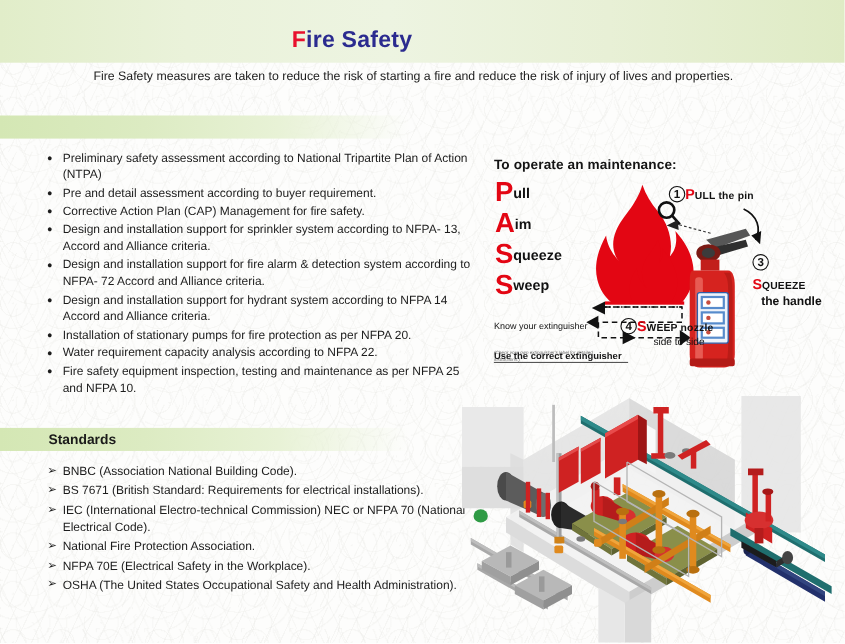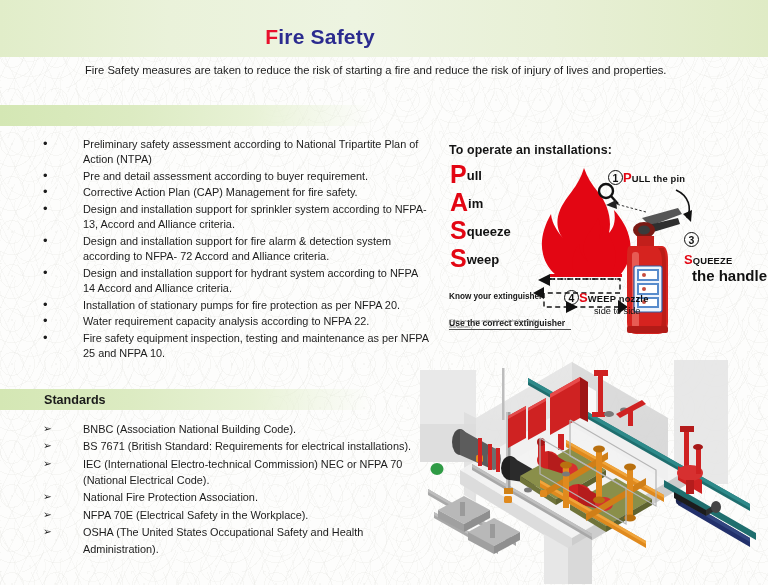--- a/index.html
+++ b/index.html
@@ -66,21 +66,21 @@
     font-size: 10.9px; color: #1c1c1c; line-height: 1.42;
   }
   #standards-list {
     position: absolute; left: 40px; top: 421px; width: 395px;
     font-size: 10.9px; color: #1c1c1c; line-height: 1.5;
   }
   .li { display: flex; align-items: flex-start; margin-bottom: 1px; }
   .li .mk { width: 17px; flex: 0 0 17px; text-align: left; padding-left: 3px; color: #1c1c1c; }
   #services-list .li .mk { font-size: 13px; line-height: 1.12; }
   #standards-list .li .mk { font-size: 10.5px; line-height: 1.45; }
-  .li .tx { flex: 1; margin-left: 26px; }
+  .li .tx { flex: 1; }
 
   
   #pass-panel {
     position: absolute; left: 446px; top: 140px; width: 320px; height: 200px;
   }
   #pass-heading {
     position: absolute; left: 3px; top: 3px;
     font-size: 12.4px; font-weight: bold; color: #141414;
     letter-spacing: .1px;
   }
@@ -106,27 +106,27 @@
     text-align: center; font-size: 10.5px; font-weight: bold; color: #111;
     vertical-align: middle;
   }
   .cap-red { color: #e30613; font-size: 13px; font-weight: bold; }
   .cap-blk { color: #111; font-size: 9.4px; font-weight: bold; letter-spacing: .2px; }
 
   #callout1 { left: 162px; top: 28px; }
   #callout2 { left: 152px; top: 82px; }
   #callout2 .sub { font-size: 9.2px; font-weight: bold; color:#111; line-height: 1.08; margin-left: 17px; }
   #callout3 { left: 238px; top: 90px; }
-  #callout3 .sub { font-size: 15px; font-weight: bold; color:#111; line-height: 1.1; margin-left: 8px; }
+  #callout3 .sub { font-size: 11px; font-weight: bold; color:#111; line-height: 1.1; margin-left: 8px; }
   #callout4 { left: 118px; top: 148px; }
   #callout4 .sub { font-size: 9.2px; font-weight: normal; color:#111; line-height: 1.1; margin-left: 30px; }
 
   #know-1 {
     position: absolute; left: 3px; top: 152px;
-    font-size: 8.2px; font-weight: bold; color: #151515;
+    font-size: 8.2px; font-weight: normal; color: #151515;
   }
   #know-2 {
     position: absolute; left: 3px; top: 178px;
     font-size: 8.6px; font-weight: bold; color: #151515;
     border-bottom: 1px solid #555; padding-bottom: 1px; padding-right: 6px;
   }
   #know-3 {
     position: absolute; left: 3px; top: 178px; width: 110px;
     font-size: 4.2px; font-style: italic; color: #6a6a6a; line-height: 1.4;
   }
@@ -209,21 +209,21 @@
         <span class="mk">➢</span>
         <span class="tx">NFPA 70E (Electrical Safety in the Workplace).</span>
       </div>
       <div class="li">
         <span class="mk">➢</span>
         <span class="tx">OSHA (The United States Occupational Safety and Health Administration).</span>
       </div>
     </div>
 
   <div id="pass-panel">
-    <div id="pass-heading">To operate an installations:</div>
+    <div id="pass-heading">To operate an maintenance:</div>
 
     <svg id="flame" width="130" height="160" viewBox="0 0 130 160">
       <path fill="#e30613" d="M62 6 C56 26 44 34 38 48 C33 60 36 70 41 76 C36 70 30 62 29 52 C21 66 18 80 21 92 C23 101 28 108 34 113 L98 113 C106 104 110 92 108 79 C106 66 99 56 92 48 C94 58 92 66 87 71 C90 58 86 42 76 30 C70 23 65 15 62 6 Z"></path>
       <path fill="#e30613" d="M76 56 C72 66 66 70 63 78 C60 86 62 94 66 100 C61 95 57 89 57 82 C51 90 49 99 51 107 C52 110 53 112 55 113 L88 113 C93 106 95 97 93 88 C91 78 85 70 80 64 C81 70 80 74 77 77 C79 70 79 62 76 56 Z"></path>
       <rect x="28" y="112" width="72" height="3" fill="#e30613"></rect>
 
       <g stroke="#111" stroke-width="1.4" fill="none">
         <line x1="28" y1="117" x2="100" y2="117" stroke-dasharray="1.6 2"></line>
         <path d="M28 117 L98 117 L98 131 L24 131" stroke-dasharray="5 3.4"></path>
         <path d="M22 131 L22 145 L96 145" stroke-dasharray="5 3.4"></path>

